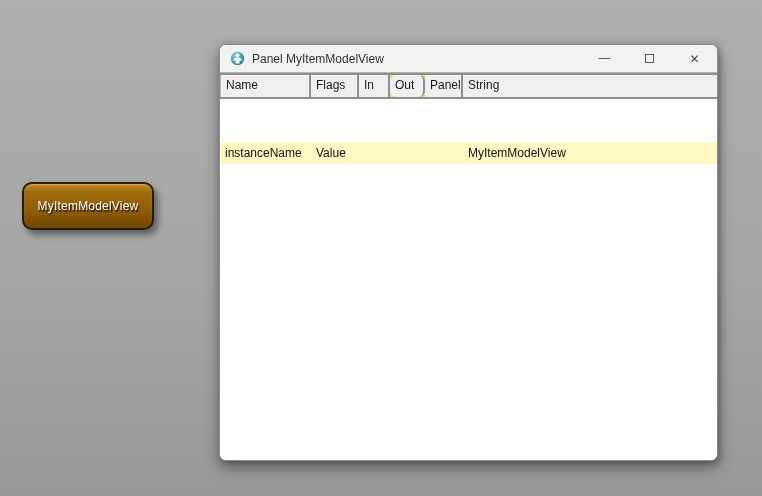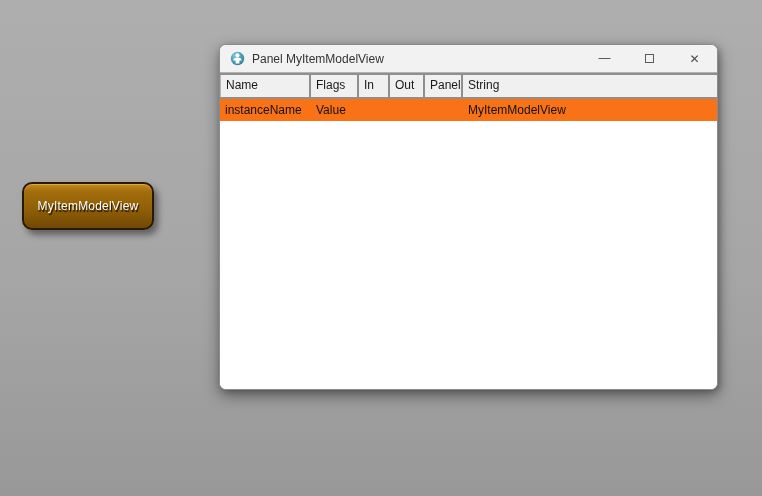--- a/index.html
+++ b/index.html
@@ -20,21 +20,21 @@
     cursor:default;
   }
   .node-label{
     color:#ffffff;font-size:12px;letter-spacing:0.2px;
     text-shadow:1px 2px 1px rgba(0,0,0,0.85);
     white-space:nowrap;
   }
 
   
   .window{
-    position:absolute;left:219px;top:44px;width:499px;height:346px;
+    position:absolute;left:219px;top:44px;width:499px;height:417px;
     background:#ffffff;border:1px solid #8c8c8c;border-radius:7px;
     box-shadow:0 6px 16px rgba(0,0,0,0.38), 2px 2px 6px rgba(0,0,0,0.25);
     display:flex;flex-direction:column;overflow:hidden;
   }
   .titlebar{
     height:28px;flex:0 0 28px;background:#f2f2f2;
     display:flex;align-items:center;padding-left:10px;
     border-bottom:1px solid #b2b2b2;
   }
   .app-icon{width:15px;height:15px;flex:0 0 15px;}
@@ -57,26 +57,26 @@
   }
   .th{
     height:22px;line-height:21px;padding-left:5px;
     font-size:12px;color:#1a1a1a;background:#f0f0f0;
     border-right:2px solid #8f8f8f;white-space:nowrap;overflow:hidden;
   }
   .th:first-child{border-left:1px solid #b5b5b5;}
   .c0{width:91px;flex:0 0 91px;}
   .c1{width:48px;flex:0 0 48px;}
   .c2{width:31px;flex:0 0 31px;}
-  .c3{width:35px;flex:0 0 35px;}
+  .c3{width:35px;flex:0 0 35px;border-radius:6px;}
   .c4{width:38px;flex:0 0 38px;}
   .c5{flex:1 1 auto;}
   .th.c5{border-right:none;}
   .trow{
-    display:flex;flex:0 0 22px;height:22px;background:#f97316;
+    display:flex;flex:0 0 22px;height:22px;background:#fef9c3;margin-top:43px;
   }
   .td{
     padding-left:5px;font-size:12px;color:#111;height:22px;line-height:22px;
     white-space:nowrap;overflow:hidden;
   }
   .tbody-empty{flex:1 1 auto;background:#ffffff;}
 </style>
 </head>
 <body>
 

